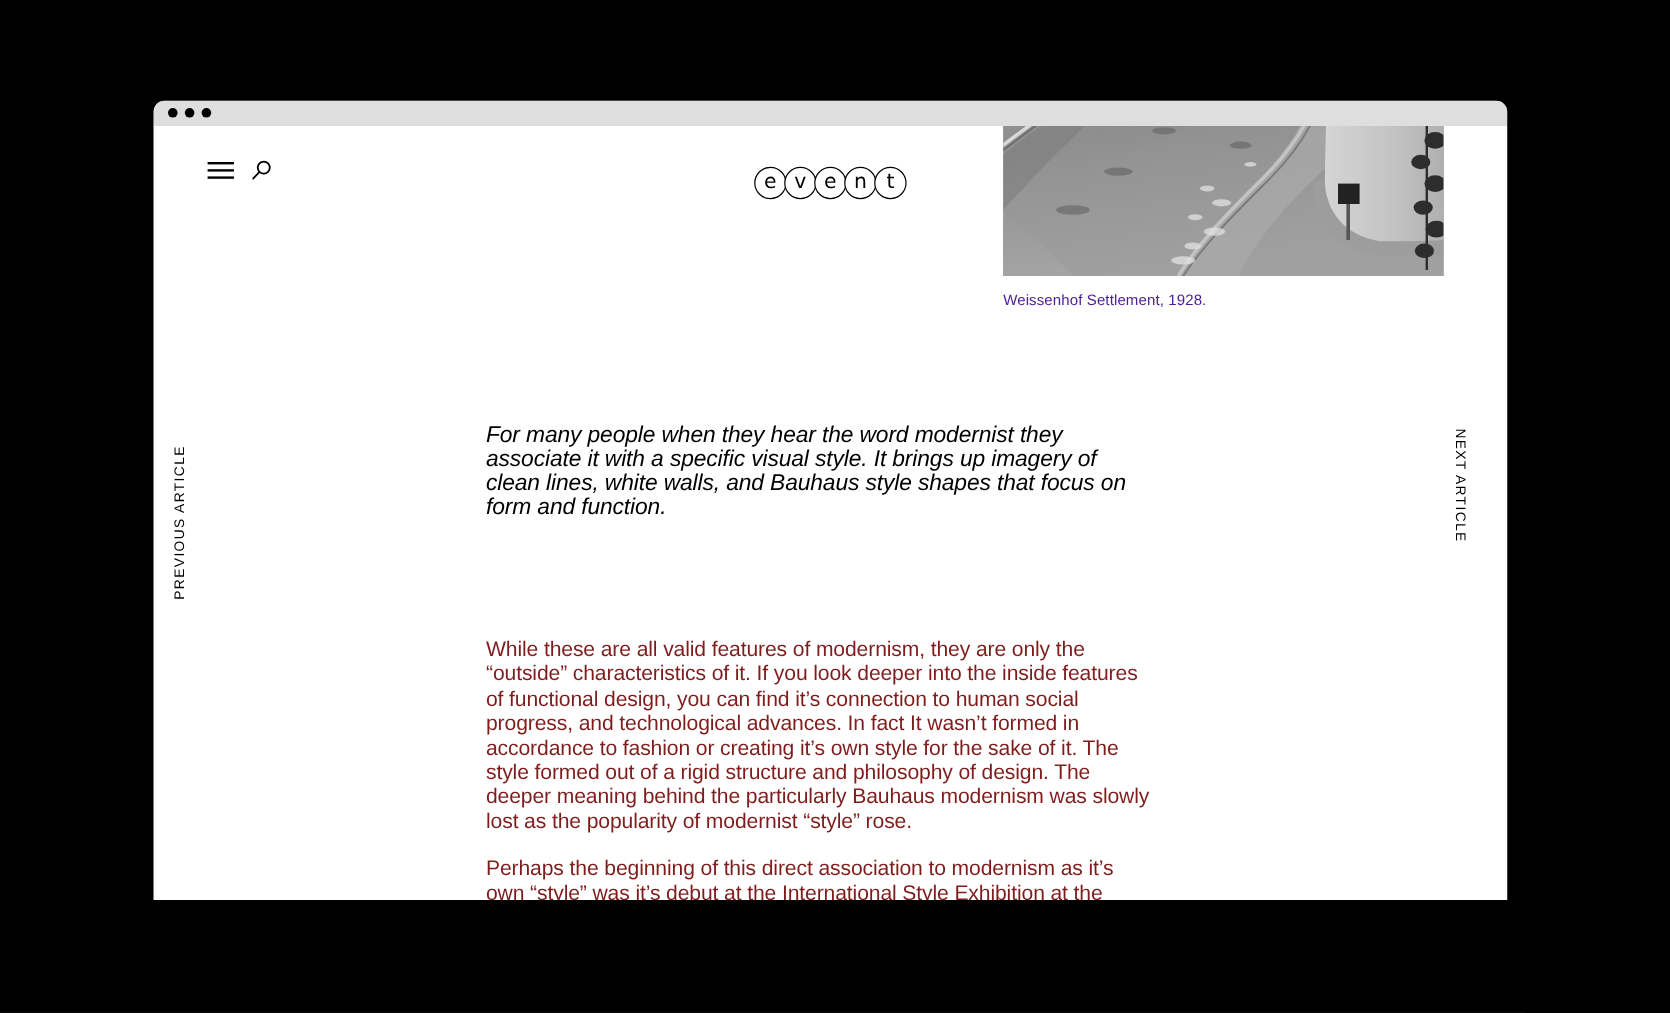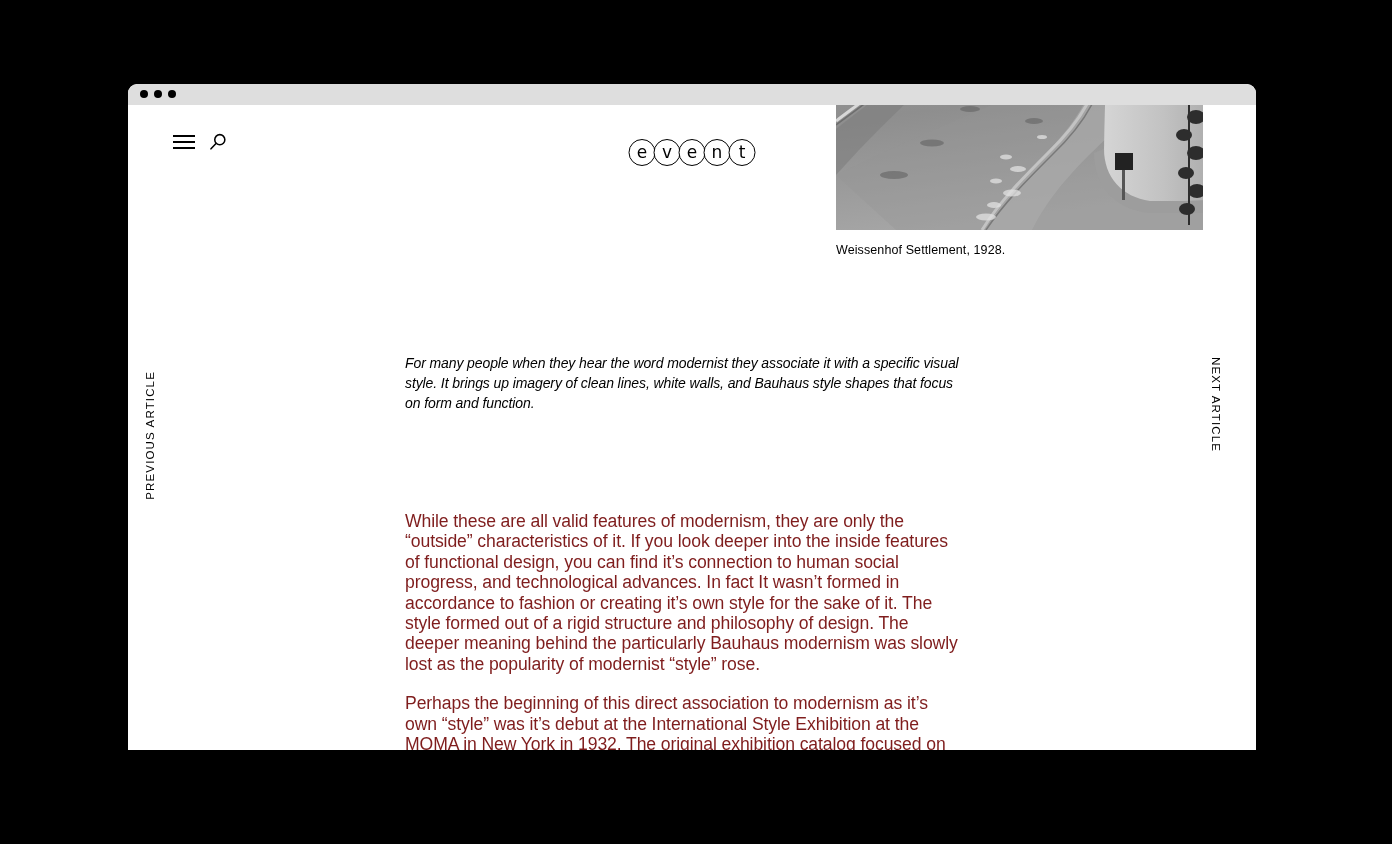--- a/index.html
+++ b/index.html
@@ -145,21 +145,21 @@
     height: 205px;
     display: block;
     position: relative;
     overflow: hidden;
     background: #8a8a8a;
   }
   .hero-photo svg { display: block; width: 100%; height: 100%; }
   .hero-caption {
     margin-top: 13px;
     font-size: 12.5px;
-    color: #000000;
+    color: #4c1d95;
     letter-spacing: 0.1px;
     font-family: "Liberation Sans", sans-serif;
   }
 
   
   .rail {
     position: absolute;
     font-size: 11.5px;
     letter-spacing: 1.15px;
     color: #000000;
@@ -182,21 +182,21 @@
 
   
   .article {
     position: absolute;
     left: 277px;
     top: 248px;
     width: 558px;
   }
   .lede {
     font-style: italic;
-    font-size: 14px;
+    font-size: 19px;
     line-height: 20px;
     color: #000000;
     margin: 0 0 98px 0;
     letter-spacing: -0.1px;
   }
   .body-par {
     font-size: 17.6px;
     line-height: 20.4px;
     color: #7f1d1d;
     margin: 0 0 19px 0;

